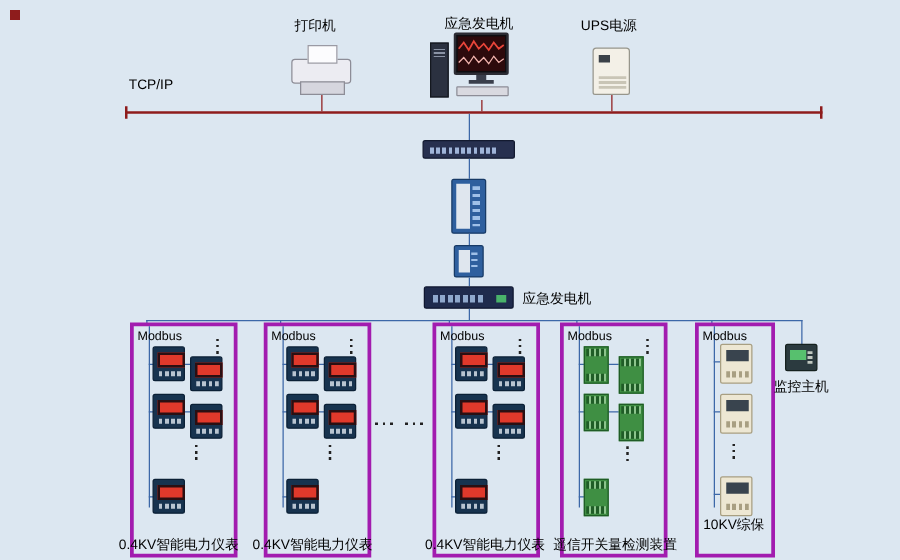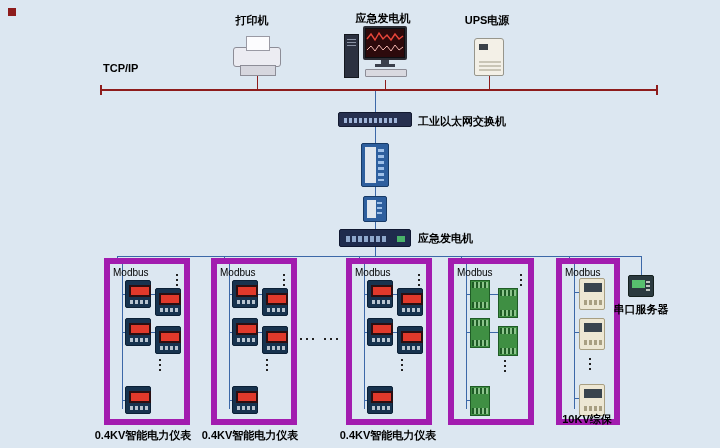--- a/index.html
+++ b/index.html
@@ -1,20 +1,20 @@
 <!DOCTYPE html>
 <html><head>
 <meta charset="utf-8">
 <style>
   * { margin:0; padding:0; box-sizing:border-box; }
   html,body { background:#eef2f6; }
   body { font-family:"Liberation Sans","DejaVu Sans",sans-serif; }
   #canvas { position:relative; width:720px; height:448px; background:#dce7f1; overflow:hidden; }
 
-  .label { position:absolute; font-size:11px; font-weight:bold; color:#000; text-align:center; white-space:nowrap; }
+  .label { position:absolute; font-size:11px; font-weight:normal; color:#000; text-align:center; white-space:nowrap; }
   .label.left { text-align:left; }
   .modbus { position:absolute; left:3px; top:3px; font-size:10px; color:#000; }
 
   
   .lv { position:absolute; width:1px; background:#3c68a8; }
   .lh { position:absolute; height:1px; background:#3c68a8; }
   .lv.red { background:#8e1c1c; }
   .tcp { position:absolute; left:100px; top:89px; width:558px; height:2px; background:#8e1c1c; }
   .tcp::before,.tcp::after { content:""; position:absolute; top:-4px; width:2px; height:10px; background:#8e1c1c; }
   .tcp::before { left:0; } .tcp::after { right:0; }
@@ -52,21 +52,21 @@
 
   .conv2 { position:absolute; left:363px; top:196px; width:24px; height:26px; background:#2e5f9e; border:1px solid #173a66; border-radius:2px; }
   .conv2::before { content:""; position:absolute; left:3px; top:3px; width:9px; bottom:3px; background:#dfe6ee; }
   .conv2::after { content:""; position:absolute; right:4px; top:5px; width:5px; bottom:5px; background:repeating-linear-gradient(180deg,#9fc0e8 0 2px,transparent 2px 5px); }
 
   .serial { position:absolute; left:339px; top:229px; width:72px; height:18px; background:#1f2b4d; border:1px solid #0f1730; border-radius:2px; }
   .serial::before { content:""; position:absolute; left:6px; top:6px; width:42px; height:6px; background:repeating-linear-gradient(90deg,#8fa8cc 0 4px,transparent 4px 6px); }
   .serial::after { content:""; position:absolute; right:5px; top:6px; width:8px; height:6px; background:#49b36a; }
 
   
-  .group { position:absolute; top:258px; height:167px; border:6px solid #a21caf; }
+  .group { position:absolute; top:258px; height:188px; border:3px solid #a21caf; }
   .gline { position:absolute; left:12px; top:0; width:1px; height:145px; background:#3c68a8; }
   .stub { position:absolute; left:12px; height:1px; background:#3c68a8; }
 
   .meter { position:absolute; width:26px; height:28px; background:#17334f; border:1px solid #0b2036; border-radius:2px; }
   .meter::before { content:""; position:absolute; left:3px; top:4px; width:18px; height:8px; background:#e0392b; border:2px solid #2a0f12; }
   .meter::after { content:""; position:absolute; left:4px; bottom:3px; width:18px; height:4px; background:repeating-linear-gradient(90deg,#b8c4d0 0 3px,transparent 3px 5px); }
 
   .gmod { position:absolute; width:20px; height:30px; background:#3f8f43; border:1px solid #1f5c26; }
   .gmod::before { content:""; position:absolute; left:1px; right:1px; top:1px; height:6px; background:repeating-linear-gradient(90deg,#1f5c26 0 2px,#8cc48c 2px 4px); }
   .gmod::after { content:""; position:absolute; left:1px; right:1px; bottom:1px; height:6px; background:repeating-linear-gradient(90deg,#1f5c26 0 2px,#8cc48c 2px 4px); }
@@ -107,21 +107,20 @@
 
   <div class="lv red" style="left:257px;top:76px;height:13px"></div>
   <div class="lv red" style="left:385px;top:80px;height:9px"></div>
   <div class="lv red" style="left:489px;top:76px;height:13px"></div>
 
   <div class="label left" style="left:103px;top:62px">TCP/IP</div>
   <div class="tcp"></div>
 
   <div class="lv" style="left:375px;top:91px;height:21px"></div>
   <div class="switchbar"></div>
-  <div class="label left" style="left:418px;top:114px">工业以太网交换机</div>
   <div class="lv" style="left:375px;top:127px;height:16px"></div>
   <div class="conv1"></div>
   <div class="lv" style="left:375px;top:187px;height:9px"></div>
   <div class="conv2"></div>
   <div class="lv" style="left:375px;top:222px;height:7px"></div>
   <div class="serial"></div>
   <div class="label left" style="left:418px;top:231px">应急发电机</div>
   <div class="lv" style="left:375px;top:247px;height:9px"></div>
 
   <div class="lh" style="left:117px;top:256px;width:525px"></div>
@@ -201,20 +200,21 @@
     <div class="stub" style="top:28px;width:7px"></div>
     <div class="stub" style="top:68px;width:7px"></div>
     <div class="stub" style="top:134px;width:7px"></div>
     <div class="relay" style="left:17px;top:14px"></div>
     <div class="relay" style="left:17px;top:54px"></div>
     <div class="vdots" style="left:27px;top:94px"></div>
     <div class="relay" style="left:17px;top:120px"></div>
   </div>
 
   <div class="genctl"></div>
-  <div class="label" style="left:609px;top:302px;width:64px">串口服务器</div>
+  <div class="label" style="left:609px;top:302px;width:64px">监控主机</div>
 
   <div class="label" style="left:83px;top:428px;width:120px">0.4KV智能电力仪表</div>
   <div class="label" style="left:190px;top:428px;width:120px">0.4KV智能电力仪表</div>
   <div class="label" style="left:328px;top:428px;width:120px">0.4KV智能电力仪表</div>
+  <div class="label" style="left:430px;top:428px;width:124px">遥信开关量检测装置</div>
   <div class="label" style="left:547px;top:412px;width:80px">10KV综保</div>
 
 </div>
 
 </body></html>

